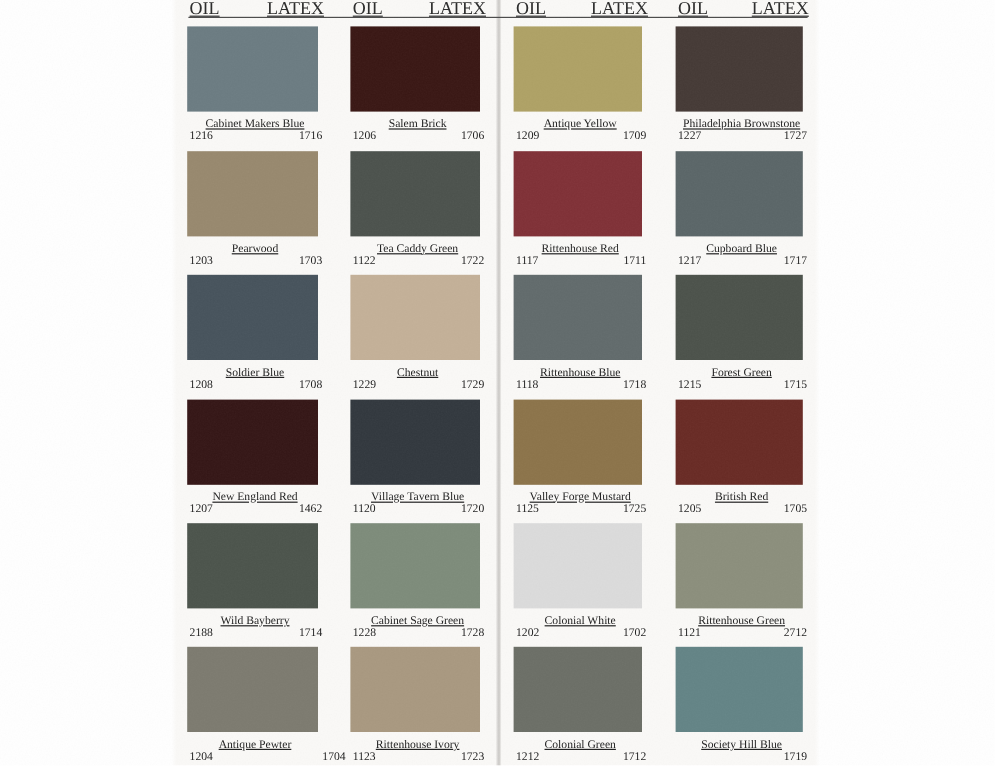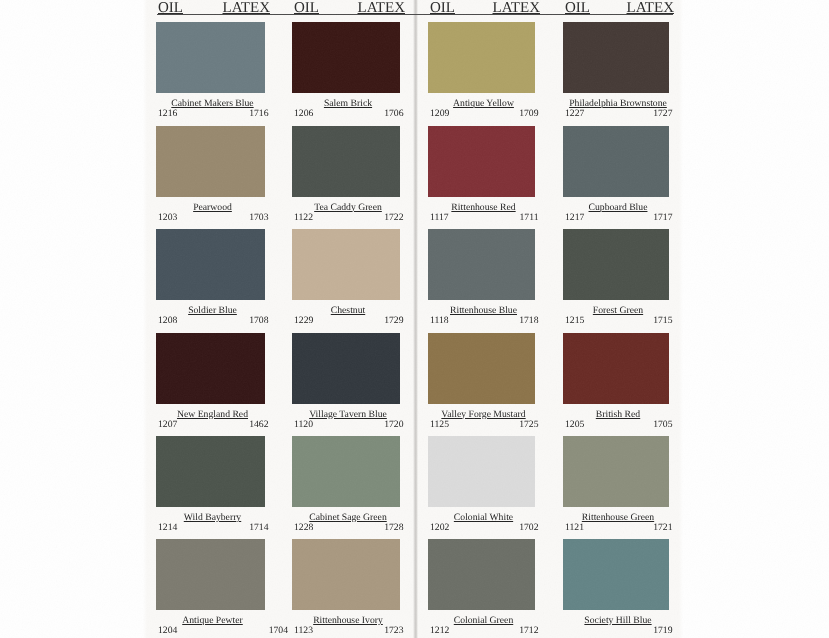--- a/index.html
+++ b/index.html
@@ -144,40 +144,40 @@
   </div>
   <div class="cell">
     <div class="swatch" style="left: 563px; top: 332.5px; width: 106px; height: 71px; background: rgb(103, 42, 36);"></div>
     <div class="sname" style="left:545px;top:408.5px;width:146px">British Red</div>
     <div class="snum" style="left:565px;top:418.5px">1205</div>
     <div class="snum r" style="width:672.5px;top:418.5px">1705</div>
   </div>
   <div class="cell">
     <div class="swatch" style="left: 156px; top: 436px; width: 109px; height: 71px; background: rgb(75, 83, 75);"></div>
     <div class="sname" style="left:138px;top:512px;width:149px">Wild Bayberry</div>
-    <div class="snum" style="left:158px;top:522px">1214</div>
+    <div class="snum" style="left:158px;top:522px">2188</div>
     <div class="snum r" style="width:268.5px;top:522px">1714</div>
   </div>
   <div class="cell">
     <div class="swatch" style="left: 292px; top: 436px; width: 108px; height: 71px; background: rgb(125, 139, 122);"></div>
     <div class="sname" style="left:274px;top:512px;width:148px">Cabinet Sage Green</div>
     <div class="snum" style="left:294px;top:522px">1228</div>
     <div class="snum r" style="width:403.5px;top:522px">1728</div>
   </div>
   <div class="cell">
     <div class="swatch" style="left: 428px; top: 436px; width: 107px; height: 71px; background: rgb(219, 219, 219);"></div>
     <div class="sname" style="left:410px;top:512px;width:147px">Colonial White</div>
     <div class="snum" style="left:430px;top:522px">1202</div>
     <div class="snum r" style="width:538.5px;top:522px">1702</div>
   </div>
   <div class="cell">
     <div class="swatch" style="left: 563px; top: 436px; width: 106px; height: 71px; background: rgb(139, 142, 124);"></div>
     <div class="sname" style="left:545px;top:512px;width:146px">Rittenhouse Green</div>
     <div class="snum" style="left:565px;top:522px">1121</div>
-    <div class="snum r" style="width:672.5px;top:522px">1721</div>
+    <div class="snum r" style="width:672.5px;top:522px">2712</div>
   </div>
   <div class="cell">
     <div class="swatch" style="left: 156px; top: 539px; width: 109px; height: 71px; background: rgb(124, 122, 111);"></div>
     <div class="sname" style="left:138px;top:615px;width:149px">Antique Pewter</div>
     <div class="snum" style="left:158px;top:625px">1204</div>
     <div class="snum r" style="width:288px;top:625px">1704</div>
   </div>
   <div class="cell">
     <div class="swatch" style="left: 292px; top: 539px; width: 108px; height: 71px; background: rgb(168, 152, 128);"></div>
     <div class="sname" style="left:274px;top:615px;width:148px">Rittenhouse Ivory</div>

